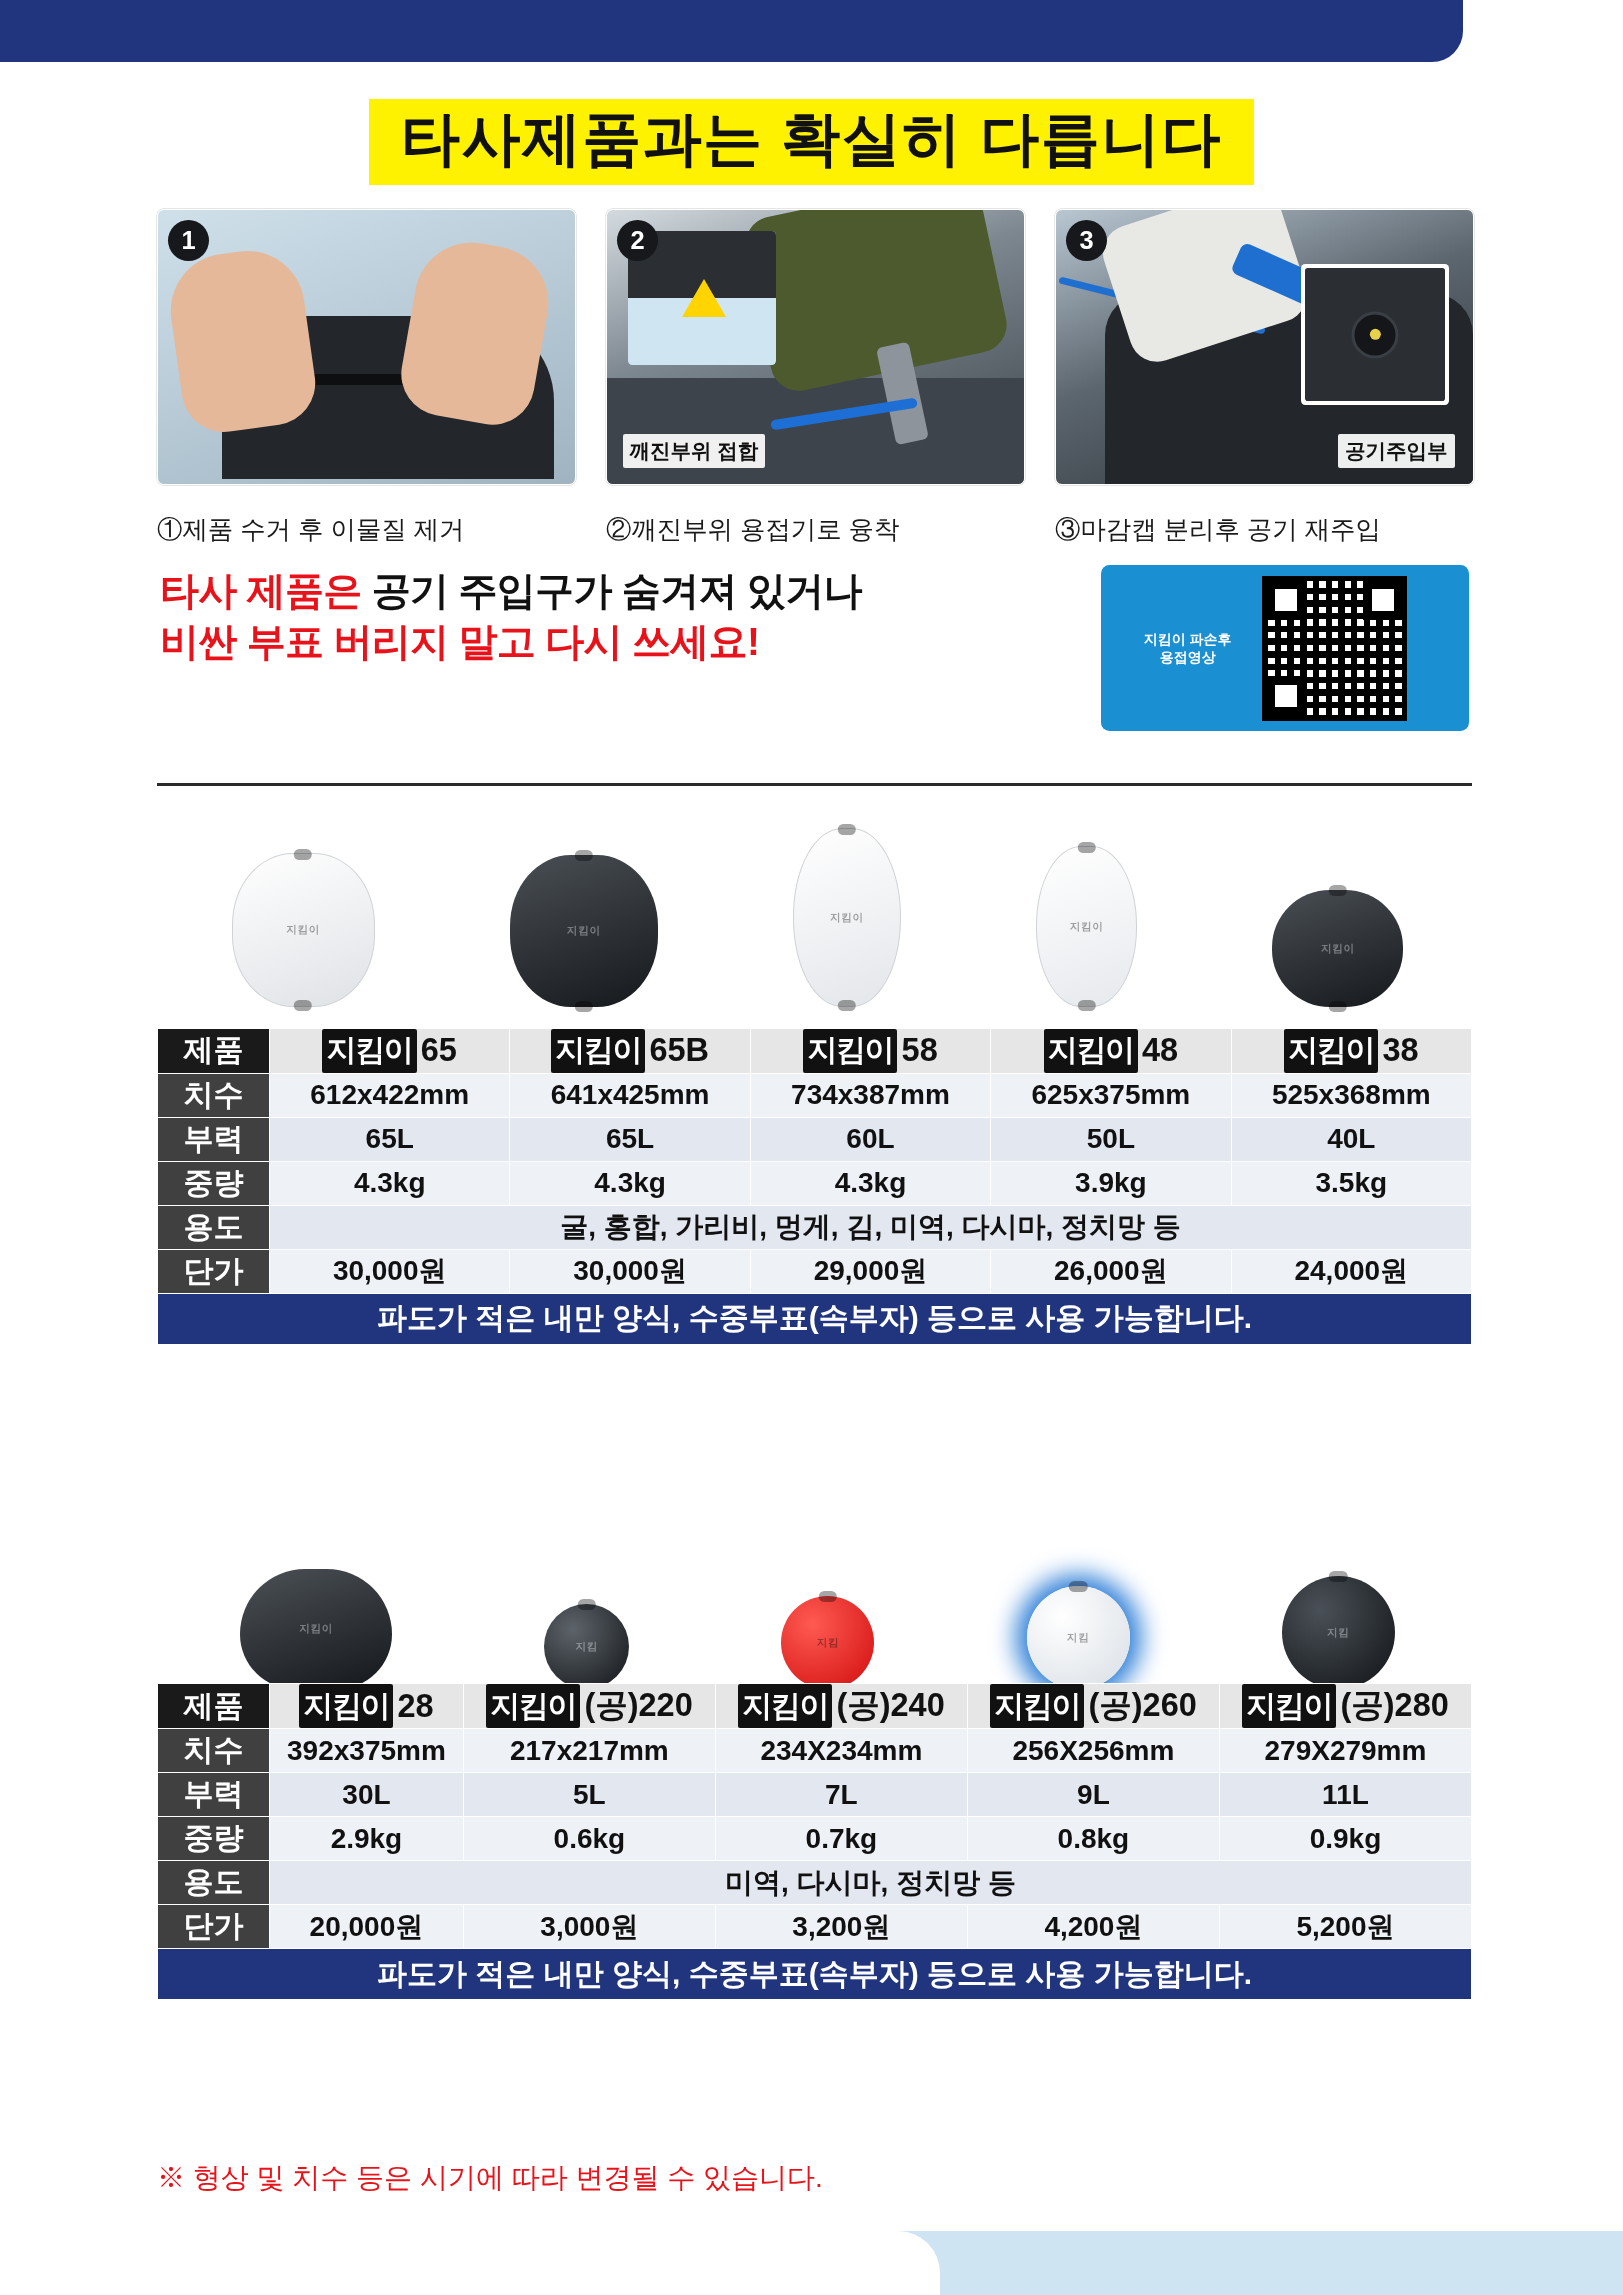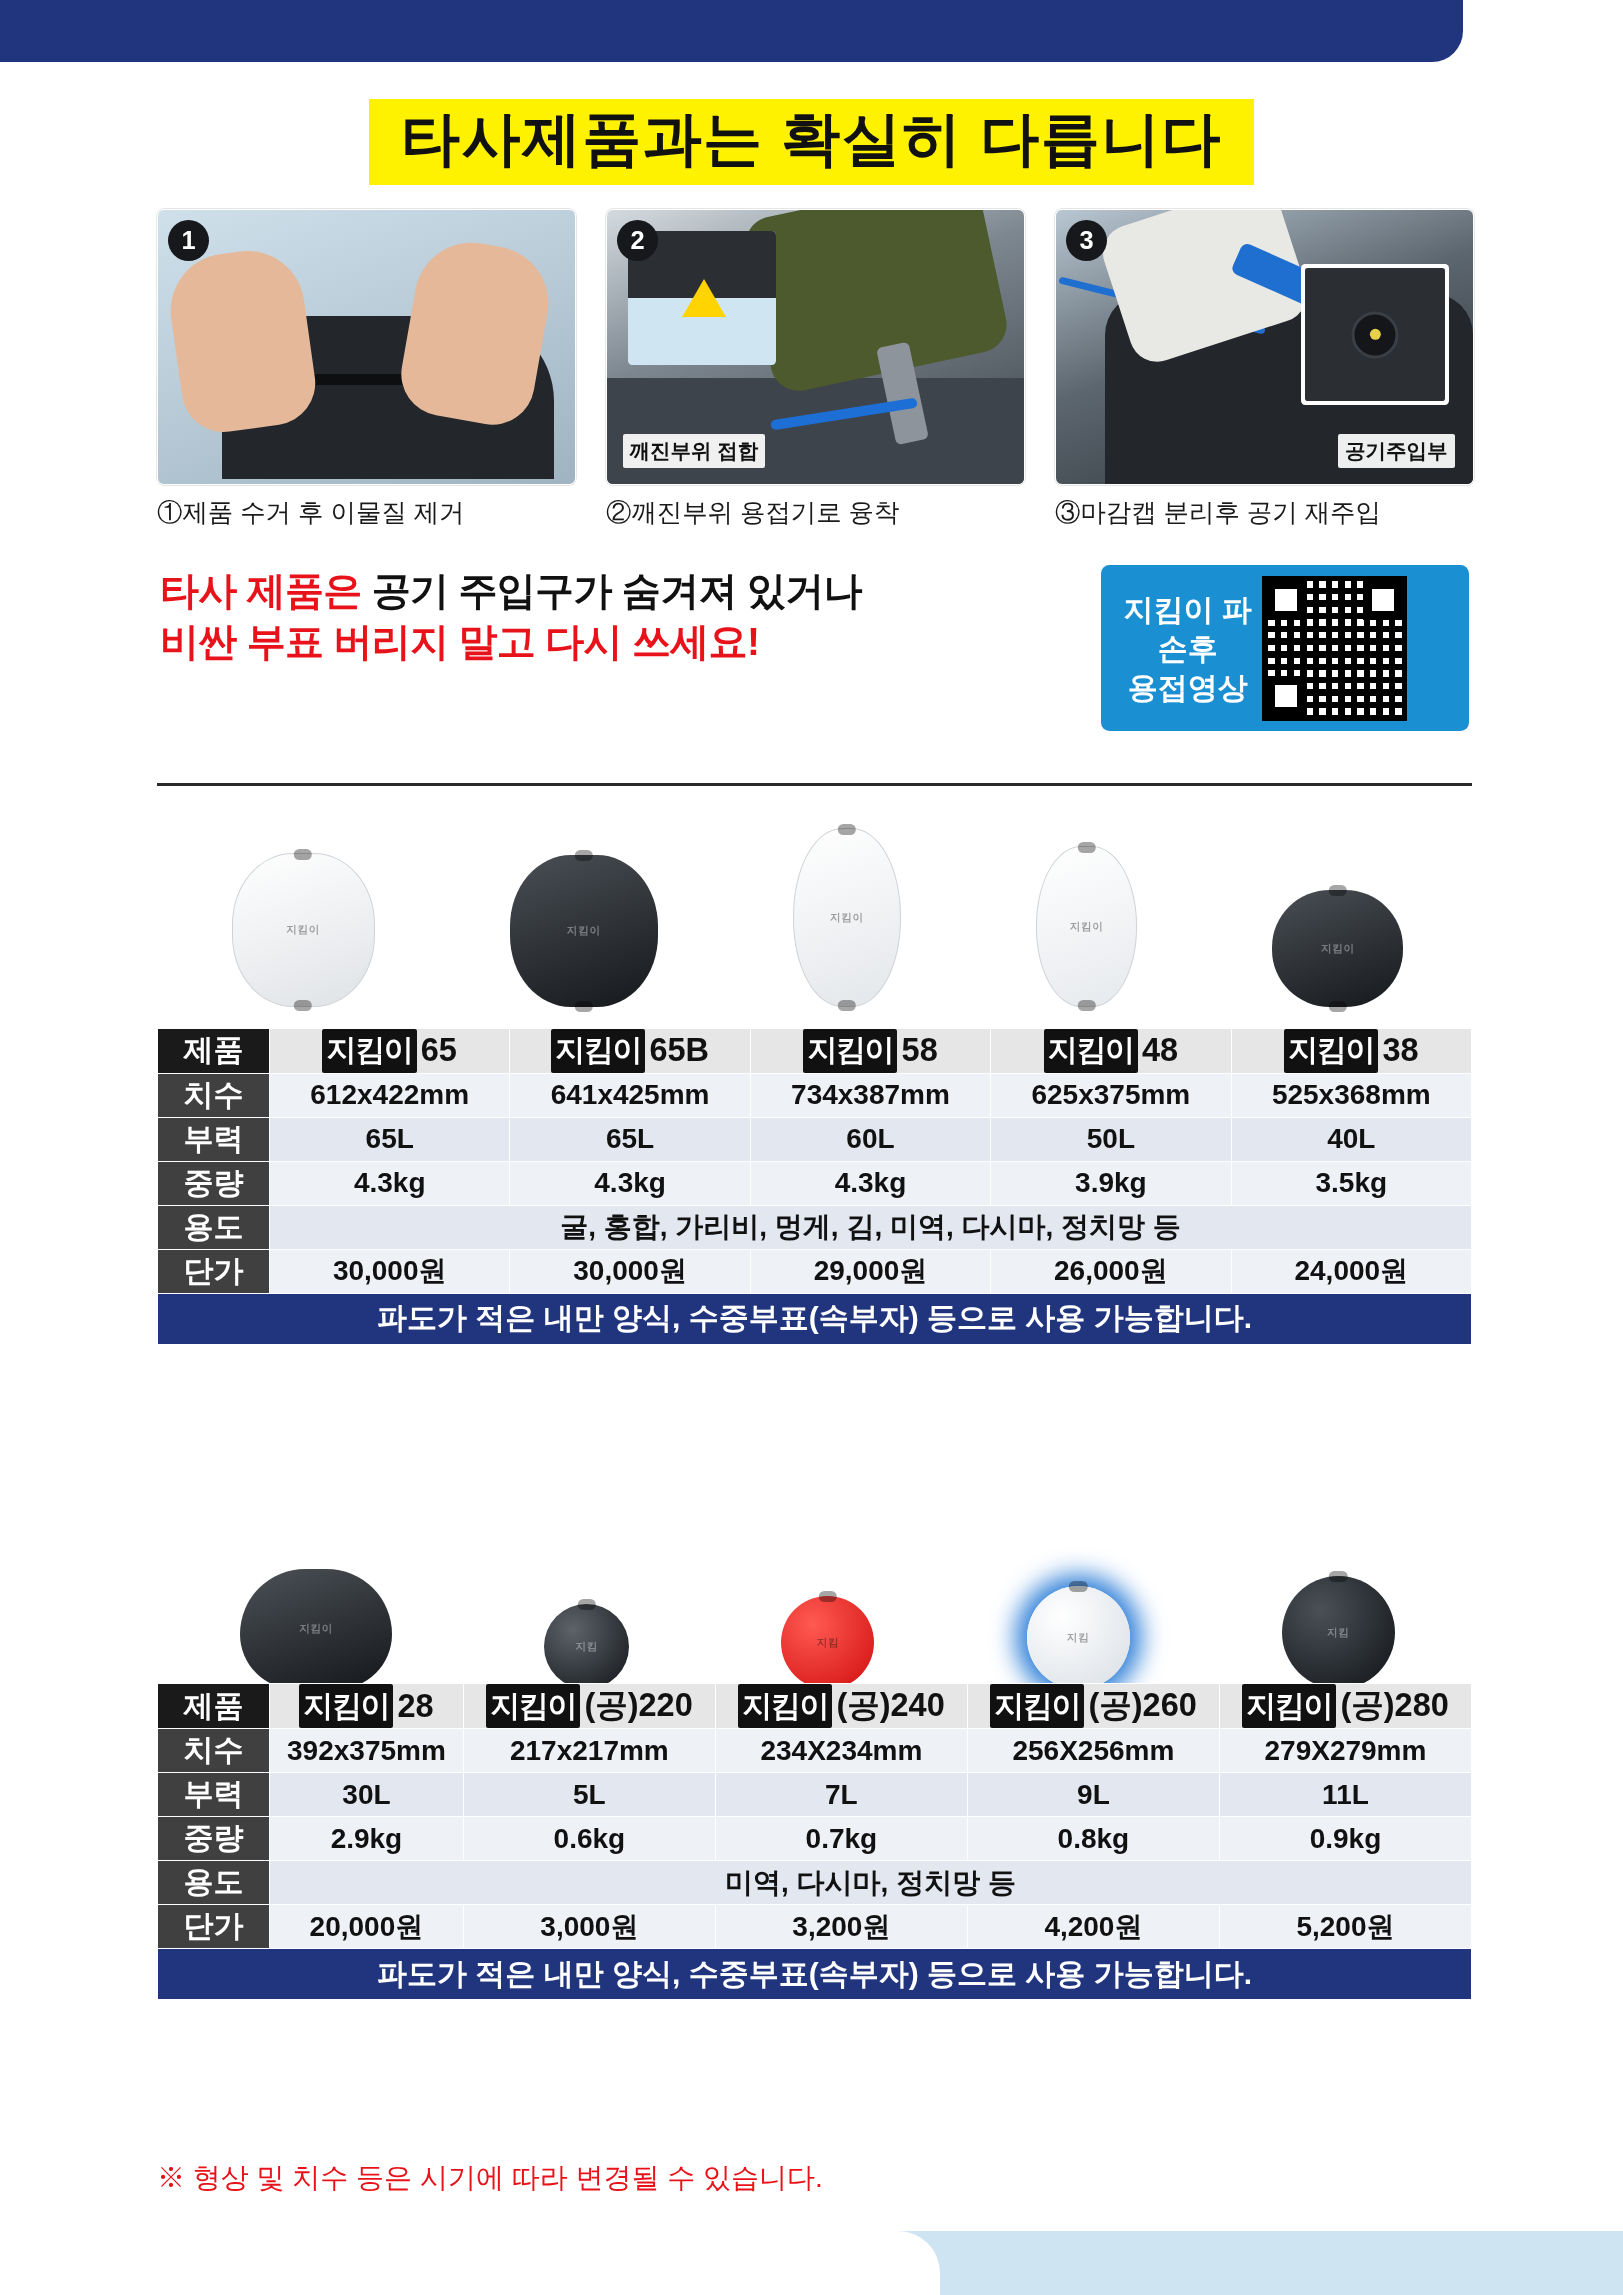--- a/index.html
+++ b/index.html
@@ -254,21 +254,21 @@
     color: #111111;
     font-size: 20.5px;
     font-weight: bold;
     padding: 2.8px 7px;
     border-radius: 2.1px;
   }
   .tag-left { left: 15.5px; }
   .tag-right { right: 18.4px; }
 
   .photo-caption {
-    margin-top: 11px;
+    margin-top: 28px;
     font-size: 25.4px;
     color: #1a1a1a;
     text-align: left;
     white-space: nowrap;
   }
 
   
   .warn {
     position: absolute;
     top: 565px;
@@ -291,21 +291,21 @@
     height: 166px;
     background: #1a8fd1;
     border-radius: 8.5px;
     display: flex;
     align-items: center;
     padding: 0 12.7px;
     box-sizing: border-box;
   }
   .qr-label {
     color: #ffffff;
-    font-size: 30px;
+    font-size: 14px;
     font-weight: bold;
     line-height: 1.3;
     text-align: center;
     width: 148px;
   }
   .qr-code {
     width: 145px;
     height: 145px;
     background:
       repeating-linear-gradient(90deg,#000 0 6.4px,#fff 6.4px 12.7px),

